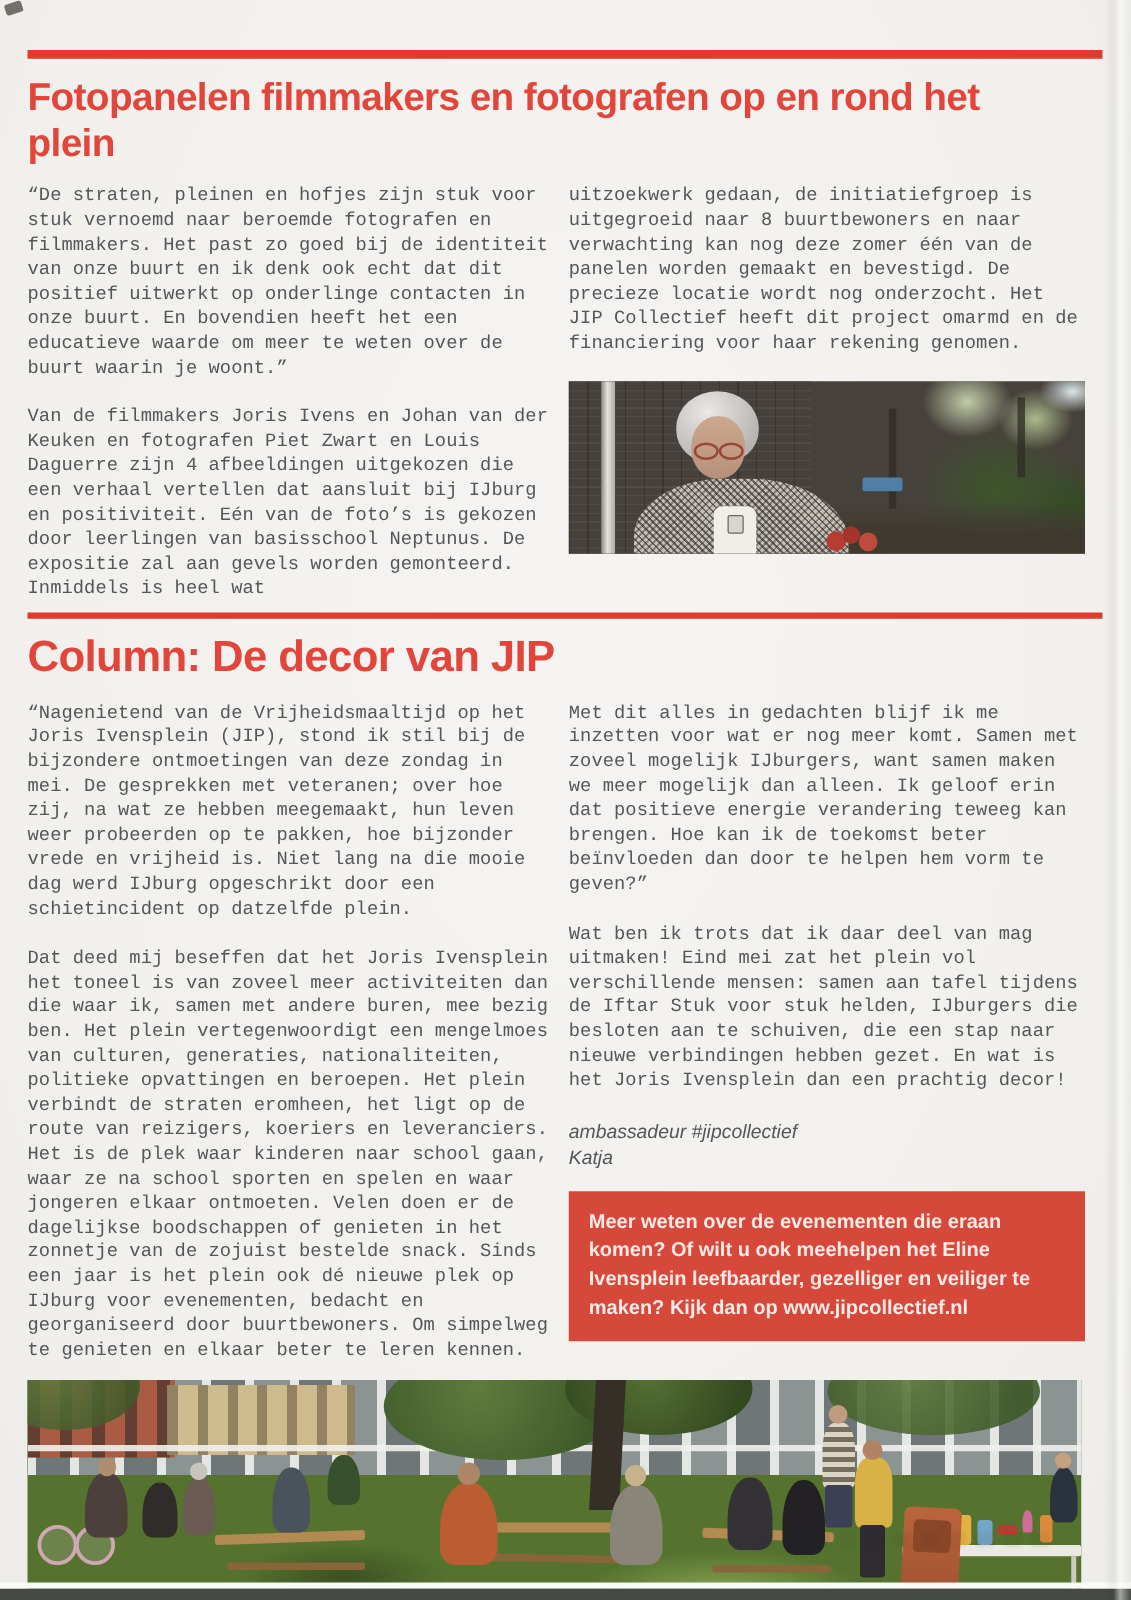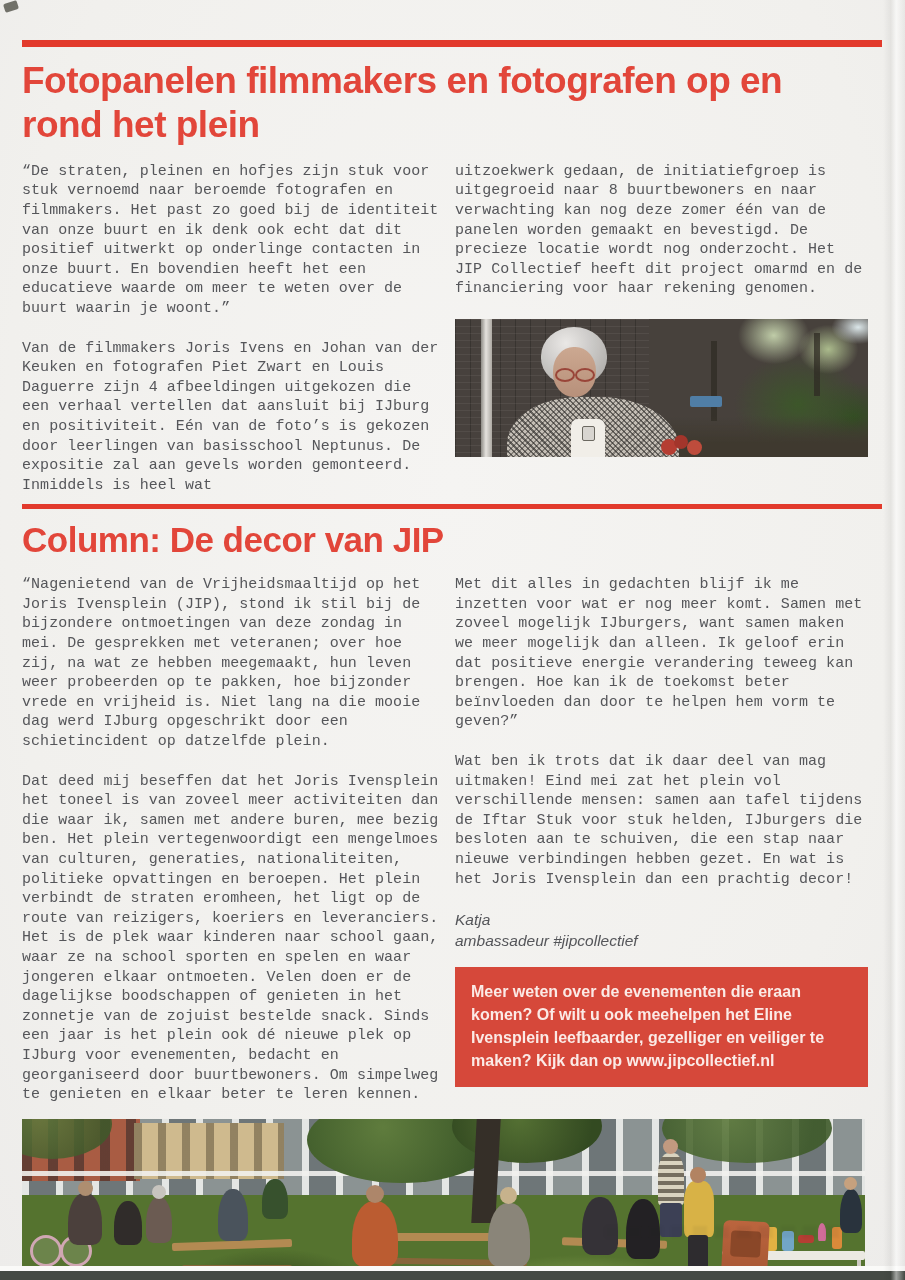--- a/index.html
+++ b/index.html
@@ -10,21 +10,21 @@
     color:var(--body-gray,#55565a);
   }
   
   .rule{height:7px;background:var(--rule-red,#e23a2c);margin:0 23px 0 22px;}
   .rule.thin{height:5px;}
   h1,h2{
     margin:10px 23px 0 22px;
     color:var(--accent-red,#e2463a);
     font-weight:bold;line-height:1.2;letter-spacing:-0.5px;
   }
-  h1{font-size:37px;max-width:820px;margin-top:12px;}
+  h1{font-size:31px;max-width:820px;margin-top:12px;}
   h2{font-size:35px;}
   .intro{
     margin:12px 23px 0 22px;max-width:848px;
     font-size:19px;line-height:28px;color:#3f4043;
   }
   
   .cols{display:flex;gap:10px;padding:0 37px 0 22px;margin-top:14px;}
   .col-l{width:423px;flex:0 0 auto;}
   .col-r{flex:1 1 auto;min-width:0;}
   .cols p{margin:0 0 20px 0;font-size:15px;line-height:19.6px;letter-spacing:0.05px;font-family:Liberation Mono, monospace;}
@@ -181,22 +181,22 @@
 
   <div class="cols">
     <div class="col-l">
       <p>“Nagenietend van de Vrijheidsmaaltijd op het Joris Ivensplein (JIP), stond ik stil bij de bijzondere ontmoetingen van deze zondag in mei. De gesprekken met veteranen; over hoe zij, na wat ze hebben meegemaakt, hun leven weer probeerden op te pakken, hoe bijzonder vrede en vrijheid is. Niet lang na die mooie dag werd IJburg opgeschrikt door een schietincident op datzelfde plein.</p>
       <p>Dat deed mij beseffen dat het Joris Ivensplein het toneel is van zoveel meer activiteiten dan die waar ik, samen met andere buren, mee bezig ben. Het plein vertegenwoordigt een mengelmoes van culturen, generaties, nationaliteiten, politieke opvattingen en beroepen. Het plein verbindt de straten eromheen, het ligt op de route van reizigers, koeriers en leveranciers. Het is de plek waar kinderen naar school gaan, waar ze na school sporten en spelen en waar jongeren elkaar ontmoeten. Velen doen er de dagelijkse boodschappen of genieten in het zonnetje van de zojuist bestelde snack. Sinds een jaar is het plein ook dé nieuwe plek op IJburg voor evenementen, bedacht en georganiseerd door buurtbewoners. Om simpelweg te genieten en elkaar beter te leren kennen.</p>
     </div>
     <div class="col-r">
       <p>Met dit alles in gedachten blijf ik me inzetten voor wat er nog meer komt. Samen met zoveel mogelijk IJburgers, want samen maken we meer mogelijk dan alleen. Ik geloof erin dat positieve energie verandering teweeg kan brengen. Hoe kan ik de toekomst beter beïnvloeden dan door te helpen hem vorm te geven?”</p>
       <p>Wat ben ik trots dat ik daar deel van mag uitmaken! Eind mei zat het plein vol verschillende mensen: samen aan tafel tijdens de Iftar  Stuk voor stuk helden, IJburgers die besloten aan te schuiven, die een stap naar nieuwe verbindingen hebben gezet. En wat is het Joris Ivensplein dan een prachtig decor!</p>
       <div class="signature">
+        <div>ambassadeur #jipcollectief</div>
         <div>Katja</div>
-        <div>ambassadeur #jipcollectief</div>
       </div>
       <div class="callout">
         <span>Meer weten over de evenementen die eraan komen? Of wilt u ook meehelpen het Eline Ivensplein leefbaarder, gezelliger en veiliger te maken? Kijk dan op www.jipcollectief.nl</span>
       </div>
     </div>
   </div>
 
   <figure class="fig-event">
     <div class="ph-art">
       <div class="facade"></div>

